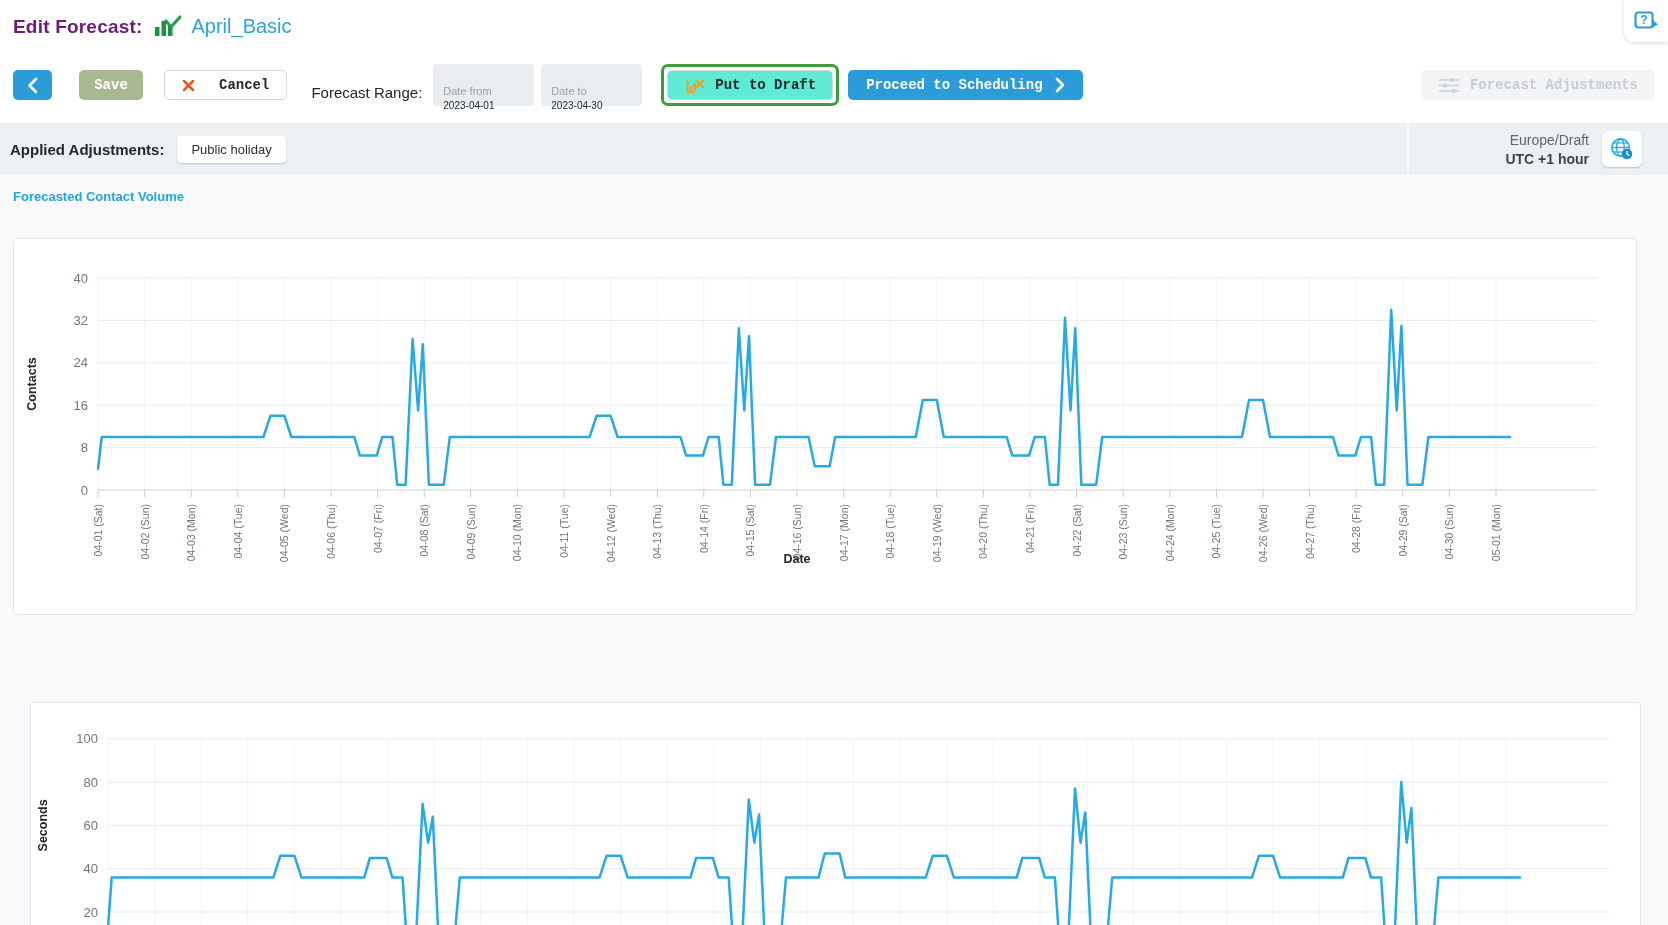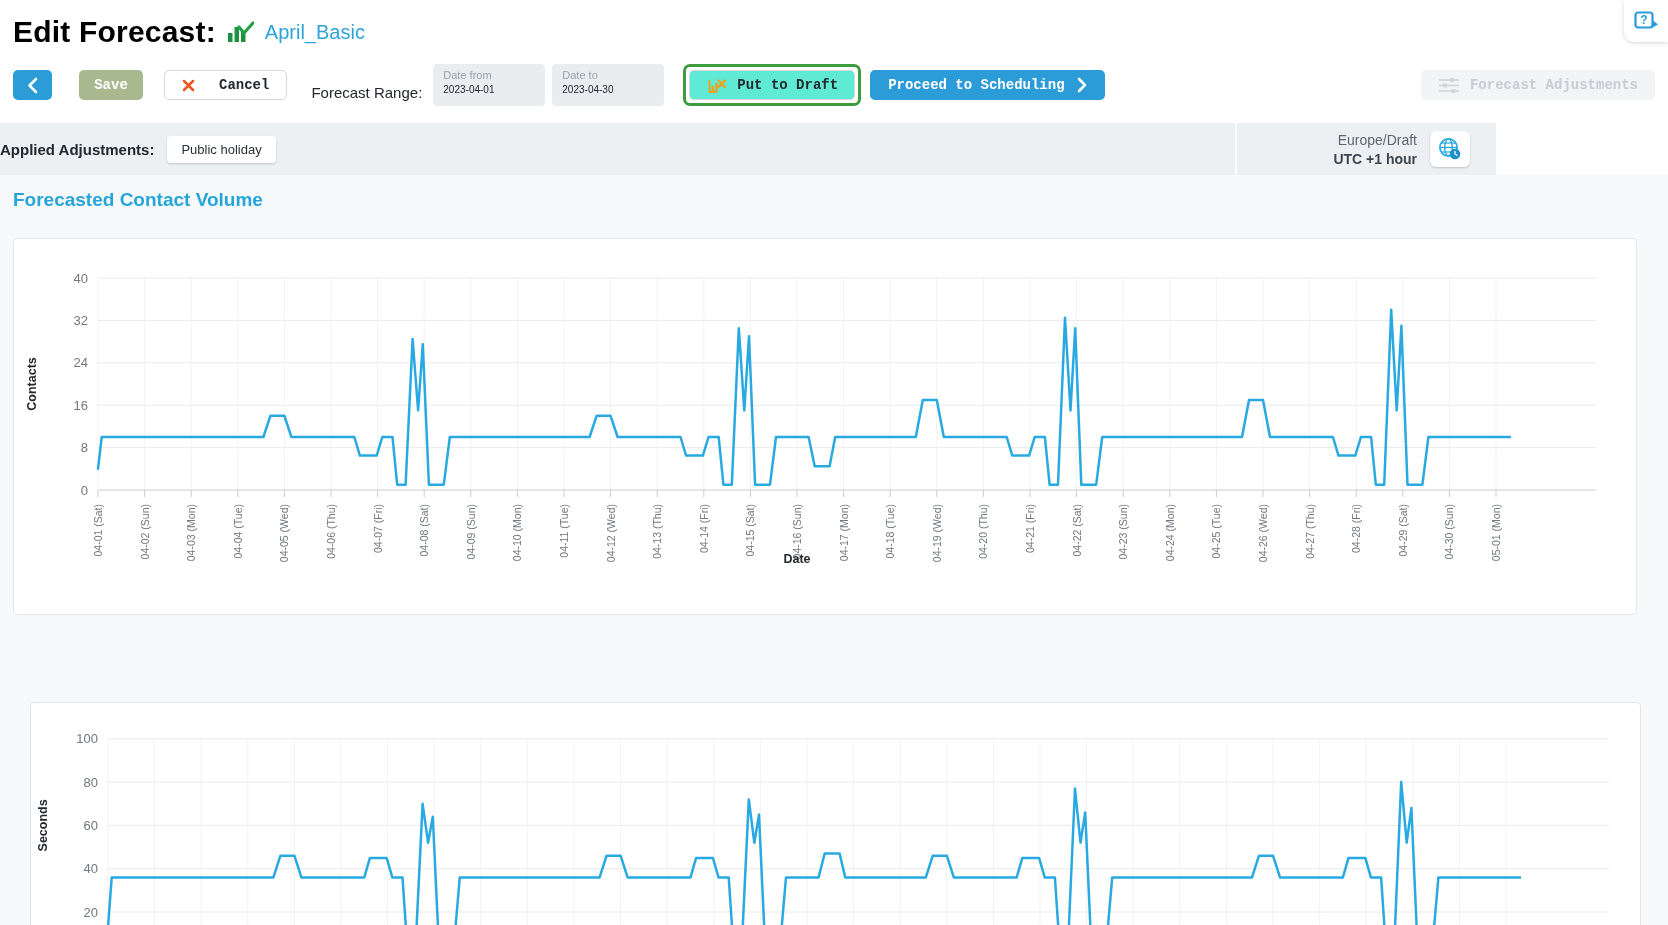--- a/index.html
+++ b/index.html
@@ -1,57 +1,57 @@
 <!DOCTYPE html>
 <html><head>
 <meta charset="utf-8">
 <style>
   html,body{margin:0;padding:0}
   body{width:1668px;height:925px;overflow:hidden;position:relative;background:#fff;
        font-family:"Liberation Sans",sans-serif;color:#23282d}
   
   .topbar{position:absolute;top:0;left:0;width:1668px;height:123px;background:#fff}
   .title-row{display:flex;align-items:center;gap:11px;padding:15px 0 0 13px}
-  .page-title{font-size:30px;font-weight:bold;color:#000000;letter-spacing:.2px}
+  .page-title{font-size:19px;font-weight:bold;color:#701a75;letter-spacing:.2px}
   .forecast-link{font-size:20px;color:#2da4d9;text-decoration:none;cursor:pointer}
   .toolbar{position:absolute;top:64px;left:13px;right:13px;display:flex;align-items:center}
   .btn{height:30px;border:none;border-radius:5px;display:inline-flex;align-items:center;
        justify-content:center;font-weight:bold;font-size:14px;box-sizing:border-box;cursor:pointer;
        font-family:Liberation Mono, monospace}
   .btn-back{width:39px;background:#2b9cd8}
   .btn-save{width:64px;background:#a9b98f;color:#fff;margin-left:27px}
   .btn-cancel{background:#fff;border:1px solid #d5d9dc;color:#23282d;gap:24px;padding:0 17px;margin-left:21px}
   .range-label{font-weight:normal;font-size:15px;margin:14px 11px 0 24px}
-  .datebox{width:112px;height:42px;background:#e9edf0;border-radius:4px;padding:5px 10px;
+  .datebox{width:101px;height:42px;background:#e9edf0;border-radius:4px;padding:21px 10px;
            box-sizing:border-box;margin-right:7px;cursor:pointer}
   .datebox .lab{font-size:11px;color:#98a1a9;line-height:13px}
   .datebox .val{font-size:10px;color:#23282d;margin-top:2px}
   .annotation{border:3px solid #3c9c3f;border-radius:7px;padding:3px;margin-left:12px;display:inline-flex}
   .btn-draft{background:#5eead4;border:1px solid #d5d9dc;gap:10px;padding:0 16px;color:#23282d}
   .btn-proceed{background:#2b9cd8;color:#fff;gap:12px;padding:0 18px;margin-left:9px}
   .btn-adjust{margin-left:auto;background:#f2f4f6;color:#c7cdd3;gap:10px;padding:0 17px;cursor:default}
   .help-card{position:absolute;top:0;right:0;width:44px;height:42px;background:#fff;
              border-radius:0 0 0 10px;box-shadow:0 1px 4px rgba(0,0,0,.16);display:flex;
              align-items:center;justify-content:center;z-index:6;cursor:pointer}
   
-  .adjbar{position:absolute;top:123px;left:0;width:1496px;height:52px;background:#edf0f2;
-          display:flex;align-items:center;padding:0 26px 0 0;box-sizing:border-box}
+  .adjbar{position:absolute;top:123px;left:0;width:1668px;height:52px;background:#edf0f2;
+          display:flex;align-items:center;padding:0 26px 0 10px;box-sizing:border-box}
   .adj-label{font-weight:bold;font-size:15px}
   .chip{background:#fff;border-radius:4px;box-shadow:0 1px 2px rgba(0,0,0,.18);font-size:13px;
         color:#2b3138;padding:6px 14px;margin-left:13px;cursor:default}
   .tz-sep{width:2px;height:52px;background:#fafbfc;margin-left:auto}
   .tz-block{text-align:right;margin:0 13px 0 96px}
   .tz-region{font-size:14px;color:#5d6670}
   .tz-offset{font-size:14px;font-weight:bold;color:#3c454e;margin-top:3px}
   .globe-btn{width:40px;height:36px;background:#fff;border:none;border-radius:6px;
              box-shadow:0 1px 2px rgba(0,0,0,.2);display:flex;align-items:center;
              justify-content:center;cursor:pointer}
   
   .content{position:absolute;top:175px;left:0;width:1668px;height:750px;background:#f7f9fa}
-  .section-heading{position:absolute;font-size:19px;font-weight:bold;color:#25a5da}
+  .section-heading{position:absolute;font-size:13px;font-weight:bold;color:#25a5da}
   #heading-0{left:13px;top:14px}
   #heading-1{left:20px;top:447px}
   .card{position:absolute;background:#fff;border:1px solid #e4e7e9;border-radius:4px;box-sizing:border-box}
   #card-0{left:13px;top:63px;width:1624px;height:377px}
   #card-1{left:30px;top:527px;width:1611px;height:430px}
   svg.chart{display:block}
   svg text{font-family:"Liberation Sans",sans-serif}
 </style>
 </head>
 <body>

